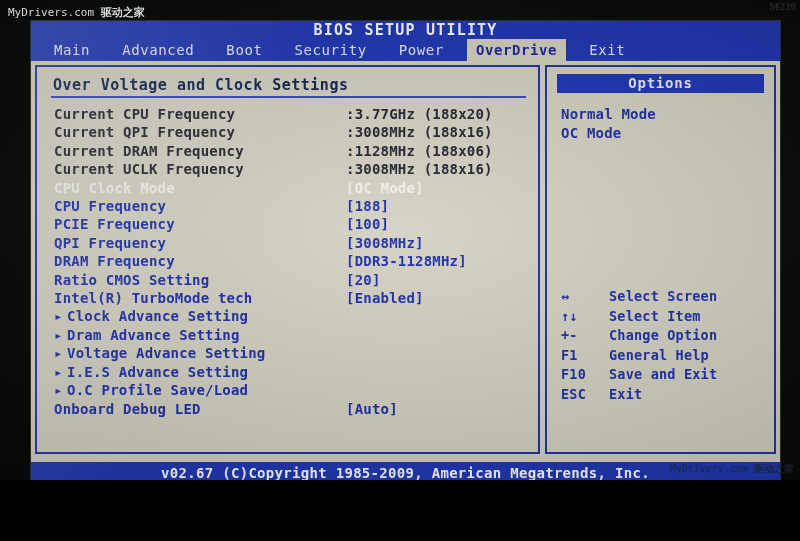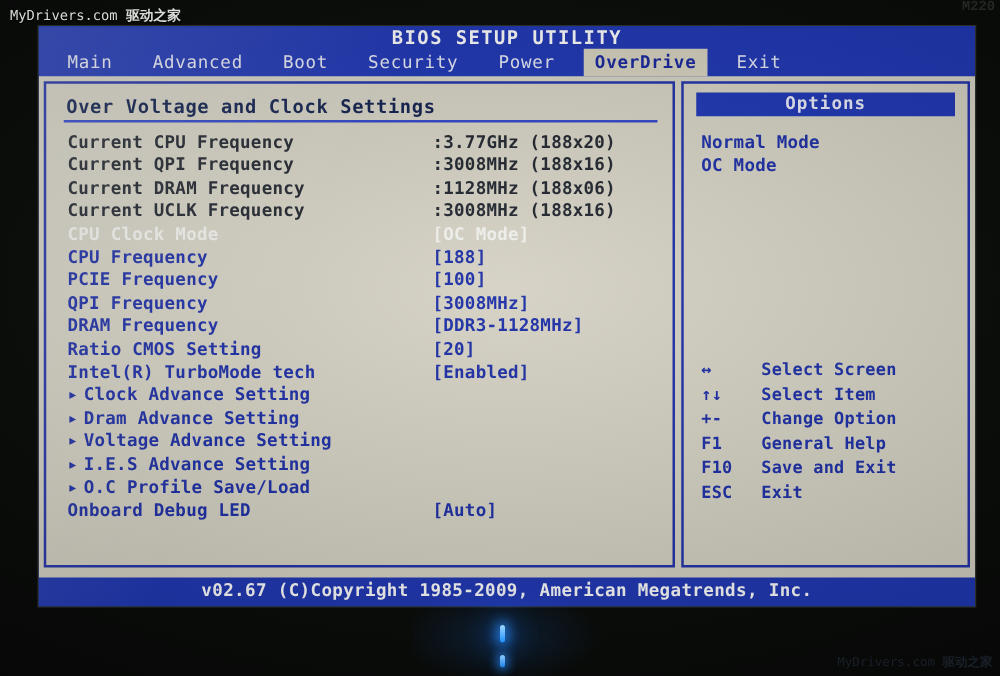--- a/index.html
+++ b/index.html
@@ -10,21 +10,21 @@
   body {
     width: 800px;
     height: 541px;
     overflow: hidden;
     font-family: "DejaVu Sans Mono", "Liberation Mono", monospace;
   }
 
   #photo {
     position: relative;
     width: 800px;
-    height: 541px;
+    height: 480px;
     background: #0a0c0a;
     overflow: hidden;
   }
 
   
   .bezel {
     position: absolute;
     inset: 0;
     background:
       radial-gradient(ellipse 95% 80% at 50% 42%, #141714 0%, #0b0d0b 55%, #050605 100%);
@@ -41,21 +41,21 @@
     white-space: nowrap;
     z-index: 40;
     text-shadow: 0 1px 1px #000;
   }
   .watermark-top .cn { font-family: "DejaVu Sans", sans-serif; font-weight: bold; }
 
   .watermark-corner {
     position: absolute;
     right: 4px;
     top: 0px;
-    font-family: Liberation Mono, monospace;
+    font-family: Liberation Serif, serif;
     font-size: 11px;
     font-weight: bold;
     color: #3a4038;
     opacity: .55;
     z-index: 40;
   }
   .watermark-bottom {
     position: absolute;
     right: 6px;
     bottom: 4px;

